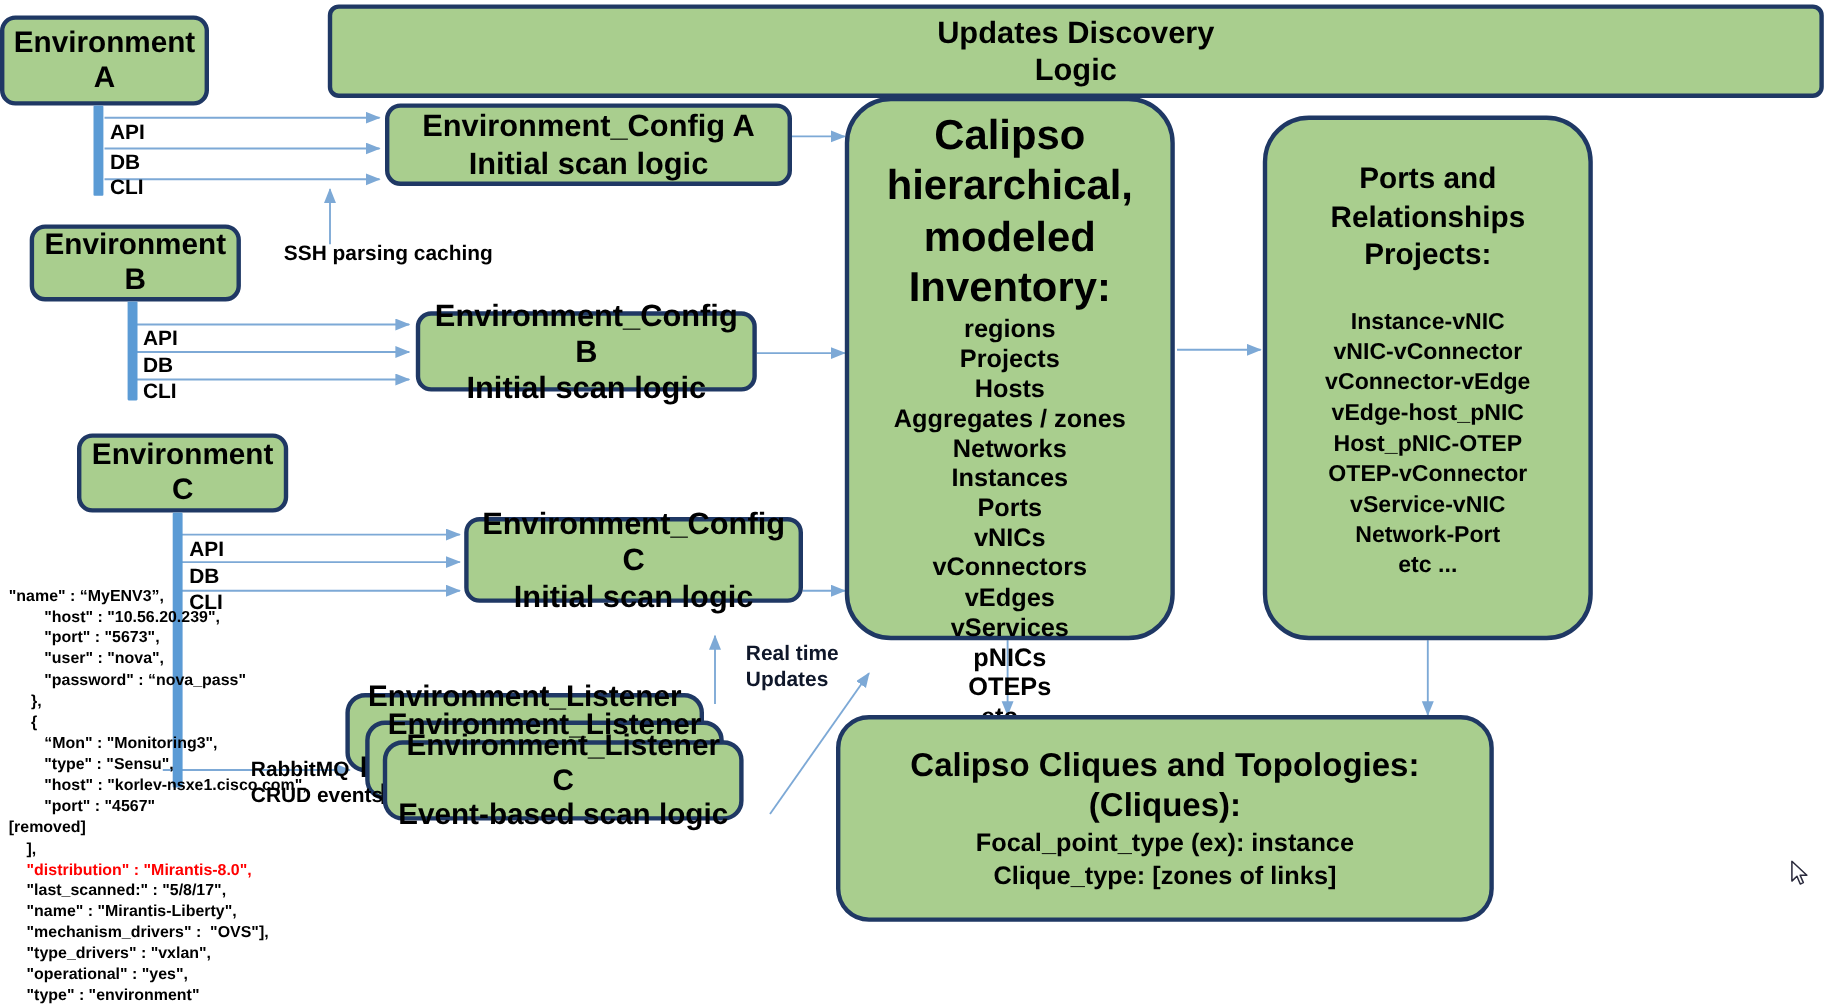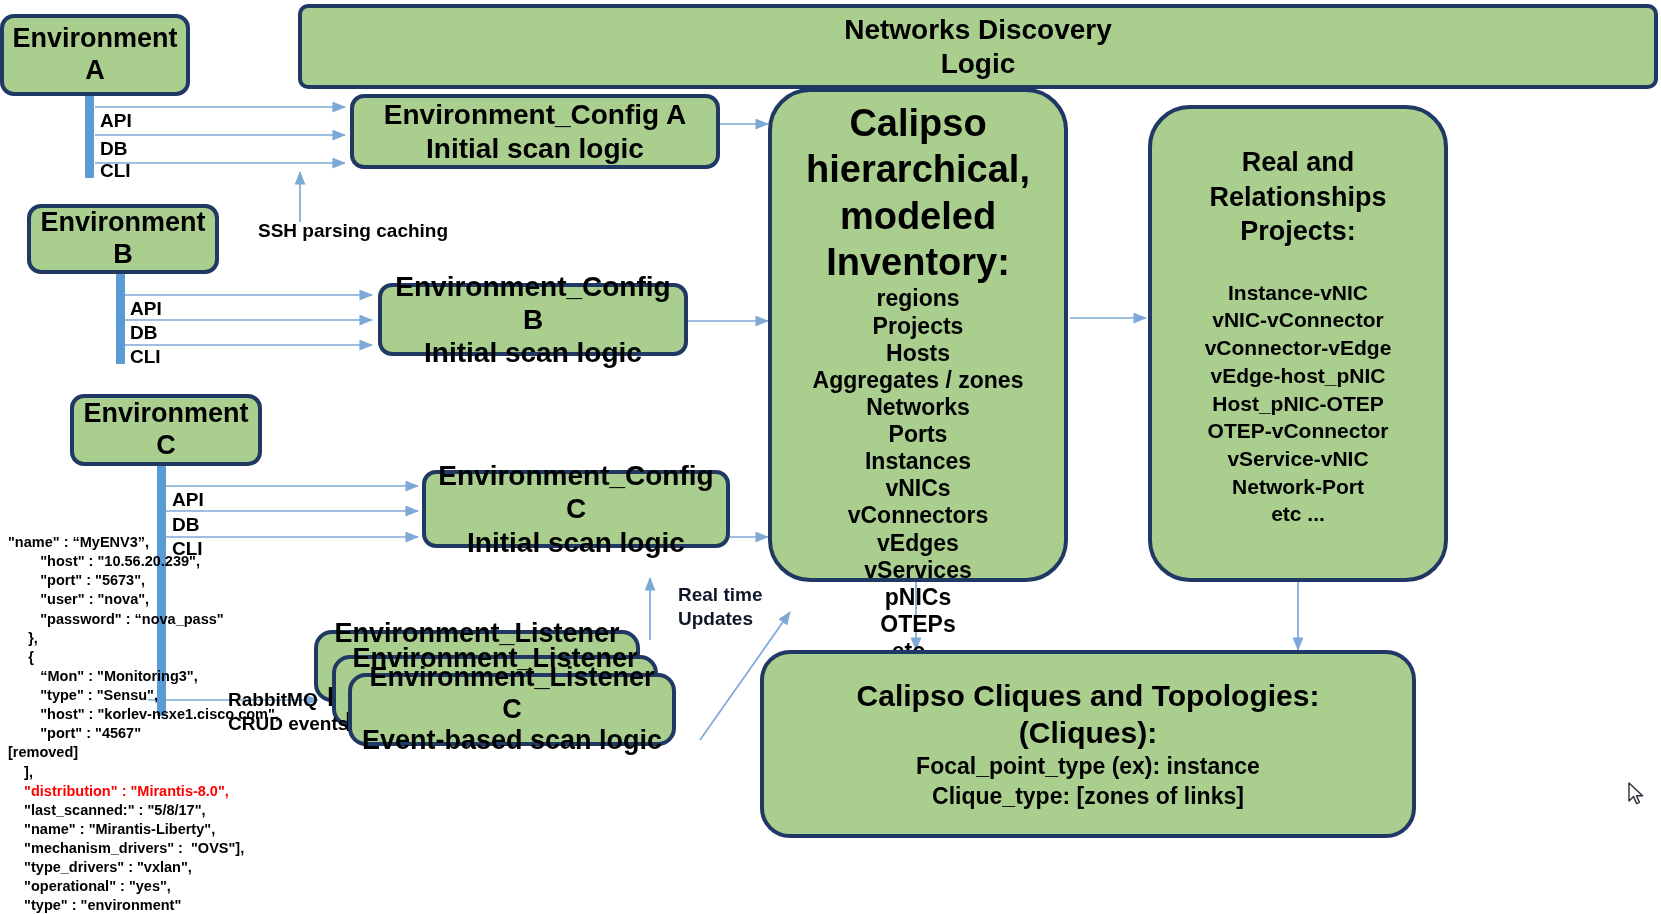--- a/index.html
+++ b/index.html
@@ -133,21 +133,21 @@
 
       <line x1="650" y1="640" x2="650" y2="578"></line>
 
       <line x1="700" y1="740" x2="790" y2="612"></line>
 
       <line x1="148" y1="700" x2="318" y2="700"></line>
     </g>
   </svg>
 
   <div class="box title-box" style="left:298px; top:4px; width:1360px; height:85px;">
-    <span class="line">Networks Discovery</span>
+    <span class="line">Updates Discovery</span>
     <span class="line">Logic</span>
   </div>
 
   <div class="box env-box" style="left:0px; top:14px; width:190px; height:82px;">
     <span class="line">Environment</span>
     <span class="line">A</span>
   </div>
   <div class="vbar" style="left:85px; top:96px; width:9px; height:82px;"></div>
   <div class="ptext" style="left:100px; top:111px;">API</div>
   <div class="ptext" style="left:100px; top:139px;">DB</div>
@@ -211,48 +211,48 @@
 
   <div class="box inv-box" style="left:768px; top:88px; width:300px; height:494px; justify-content:flex-start; padding-top:8px;">
     <span class="inv-head line">Calipso hierarchical,</span>
     <span class="inv-head line">modeled</span>
     <span class="inv-head line">Inventory:</span>
     <span class="inv-item line">regions</span>
     <span class="inv-item line">Projects</span>
     <span class="inv-item line">Hosts</span>
     <span class="inv-item line">Aggregates / zones</span>
     <span class="inv-item line">Networks</span>
+    <span class="inv-item line">Instances</span>
     <span class="inv-item line">Ports</span>
-    <span class="inv-item line">Instances</span>
     <span class="inv-item line">vNICs</span>
     <span class="inv-item line">vConnectors</span>
     <span class="inv-item line">vEdges</span>
     <span class="inv-item line">vServices</span>
     <span class="inv-item line">pNICs</span>
     <span class="inv-item line">OTEPs</span>
     <span class="inv-item line">etc ..</span>
   </div>
 
   <div class="box links-box" style="left:1148px; top:105px; width:300px; height:477px; justify-content:flex-start; padding-top:36px;">
-    <span class="links-head line">Real and</span>
+    <span class="links-head line">Ports and</span>
     <span class="links-head line">Relationships</span>
     <span class="links-head line">Projects:</span>
     <span class="line" style="height:30px;"></span>
     <span class="links-item line">Instance-vNIC</span>
     <span class="links-item line">vNIC-vConnector</span>
     <span class="links-item line">vConnector-vEdge</span>
     <span class="links-item line">vEdge-host_pNIC</span>
     <span class="links-item line">Host_pNIC-OTEP</span>
     <span class="links-item line">OTEP-vConnector</span>
     <span class="links-item line">vService-vNIC</span>
     <span class="links-item line">Network-Port</span>
     <span class="links-item line">etc ...</span>
   </div>
 
-  <div class="box clq-box" style="left:760px; top:650px; width:656px; height:188px;">
+  <div class="box clq-box" style="left:760px; top:650px; width:598px; height:188px;">
     <span class="clq-head line">Calipso Cliques and Topologies:</span>
     <span class="clq-head line">(Cliques):</span>
     <span class="clq-item line">Focal_point_type (ex): instance</span>
     <span class="clq-item line">Clique_type: [zones of links]</span>
   </div>
 
   <div id="json-block"><span>"name" : “MyENV3”,
         "host" : "10.56.20.239",
         "port" : "5673",
         "user" : "nova",

